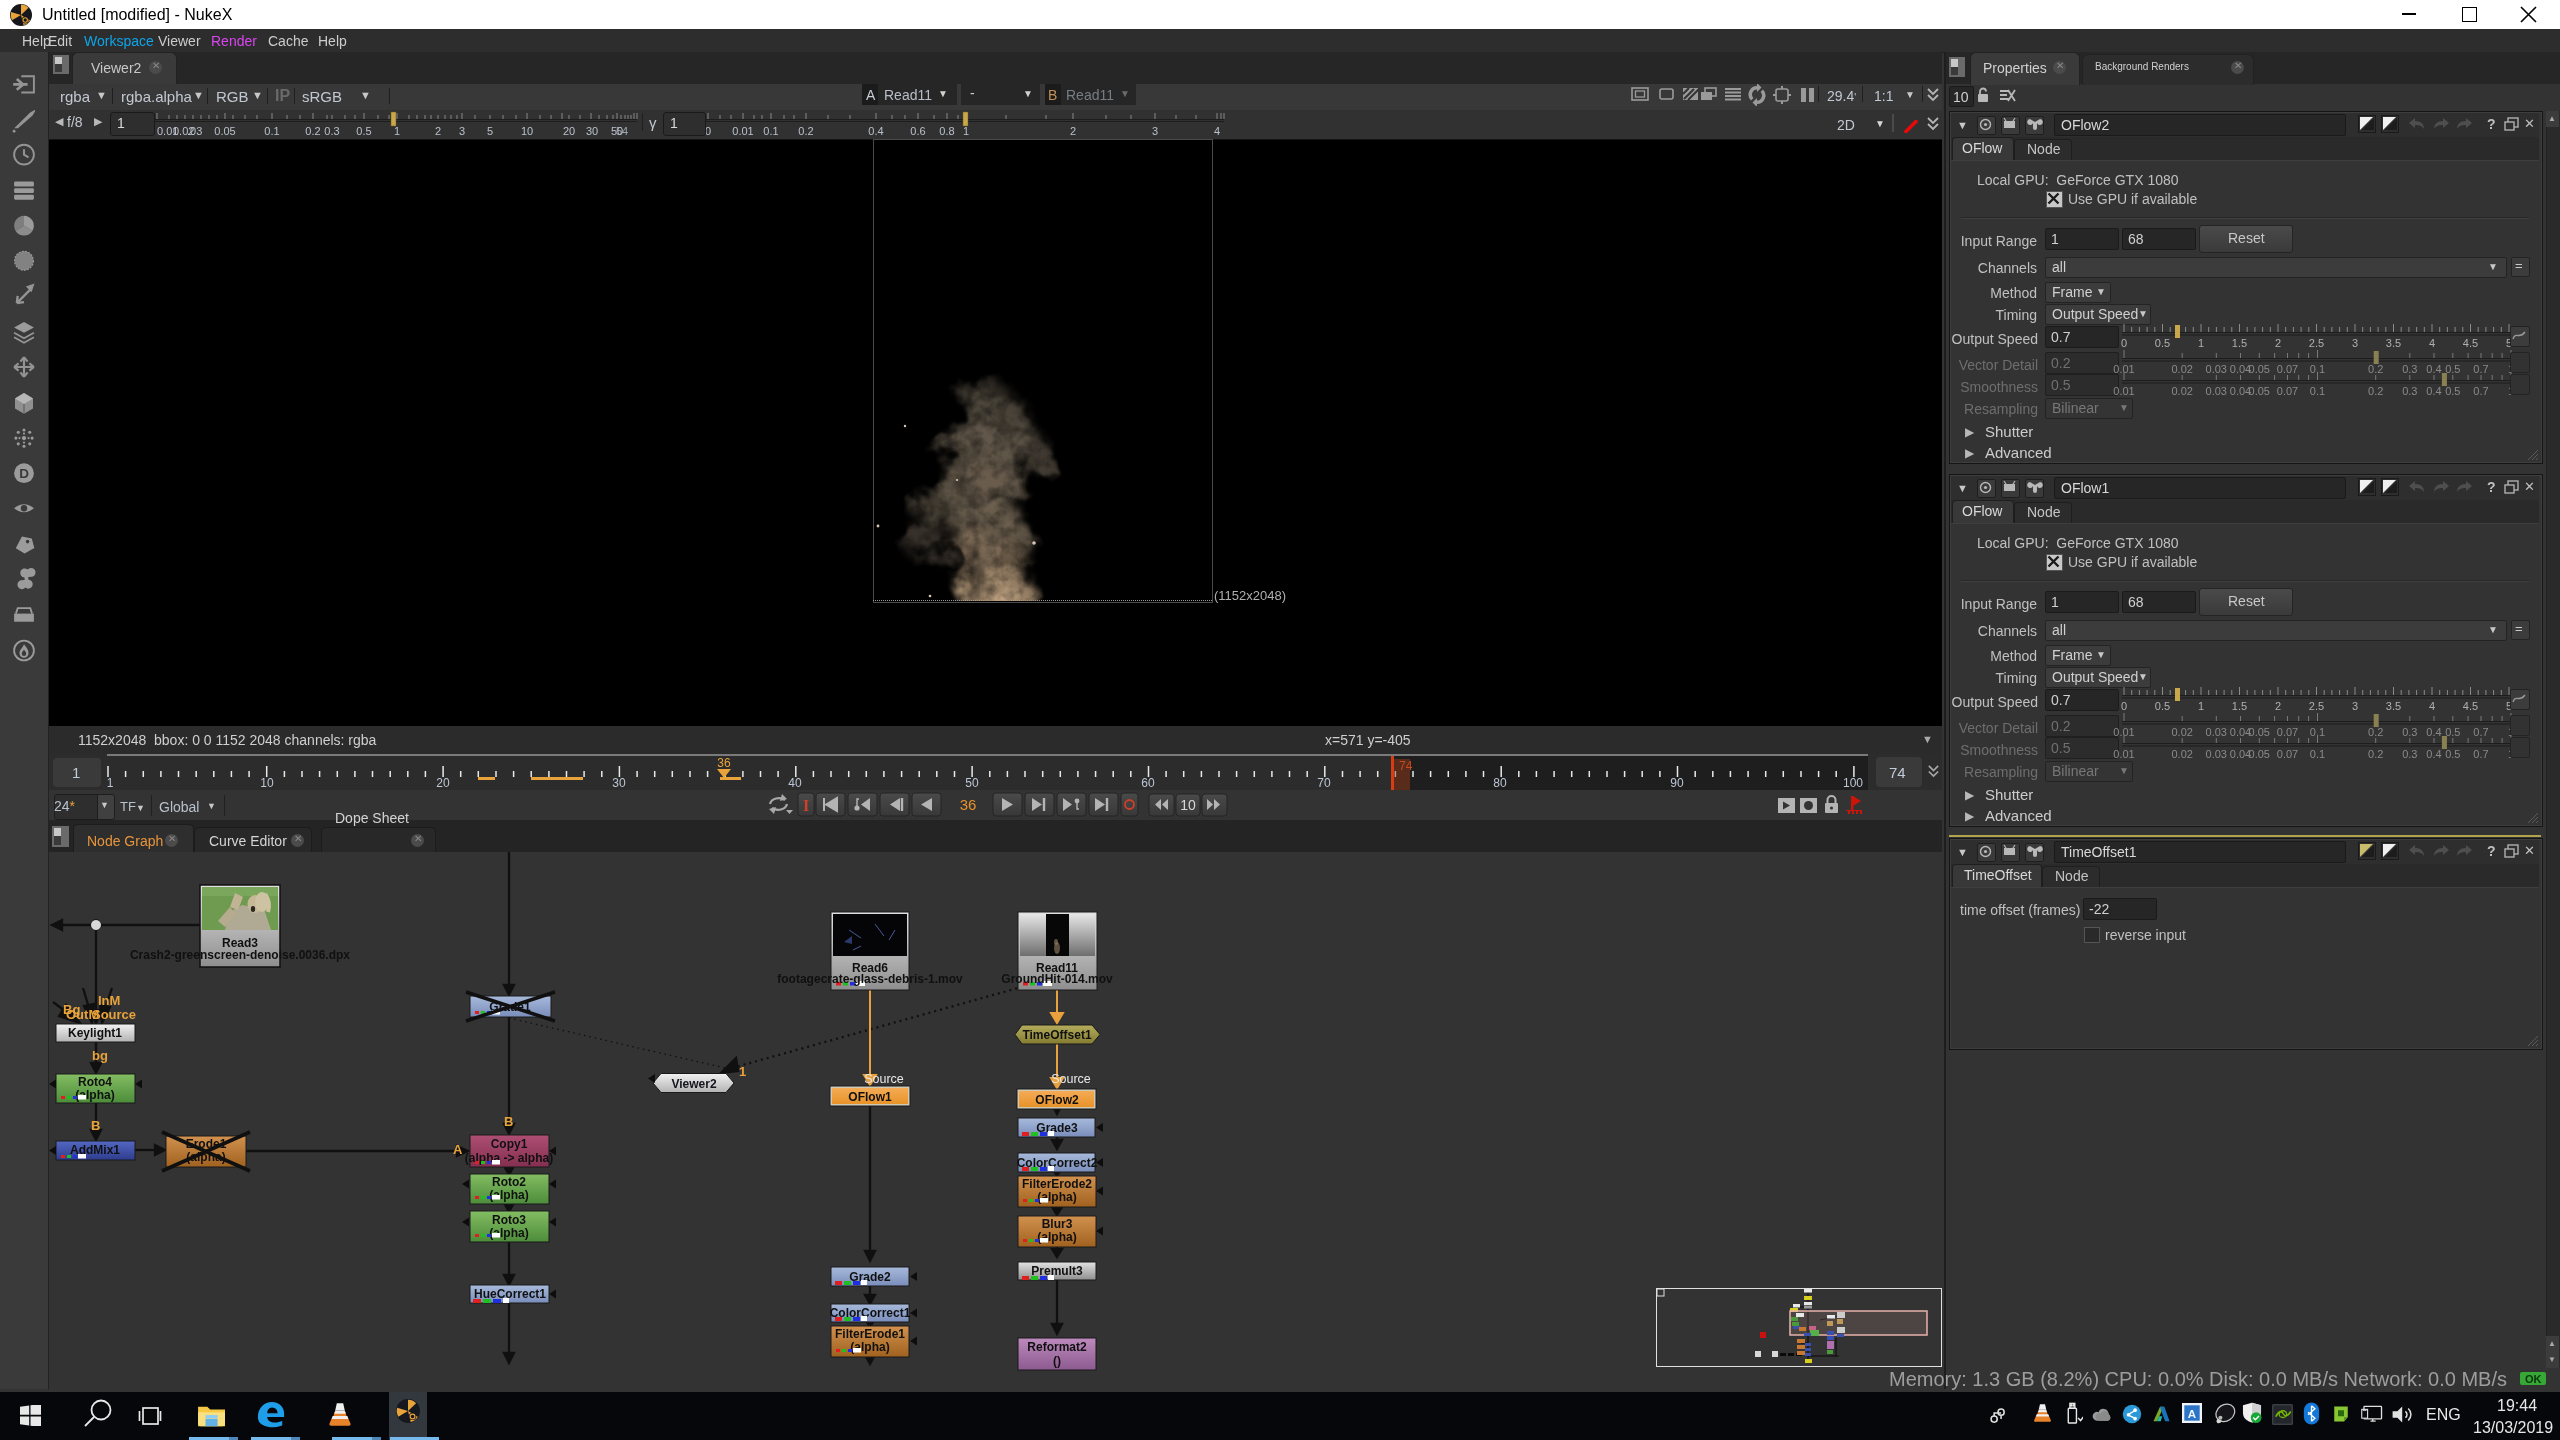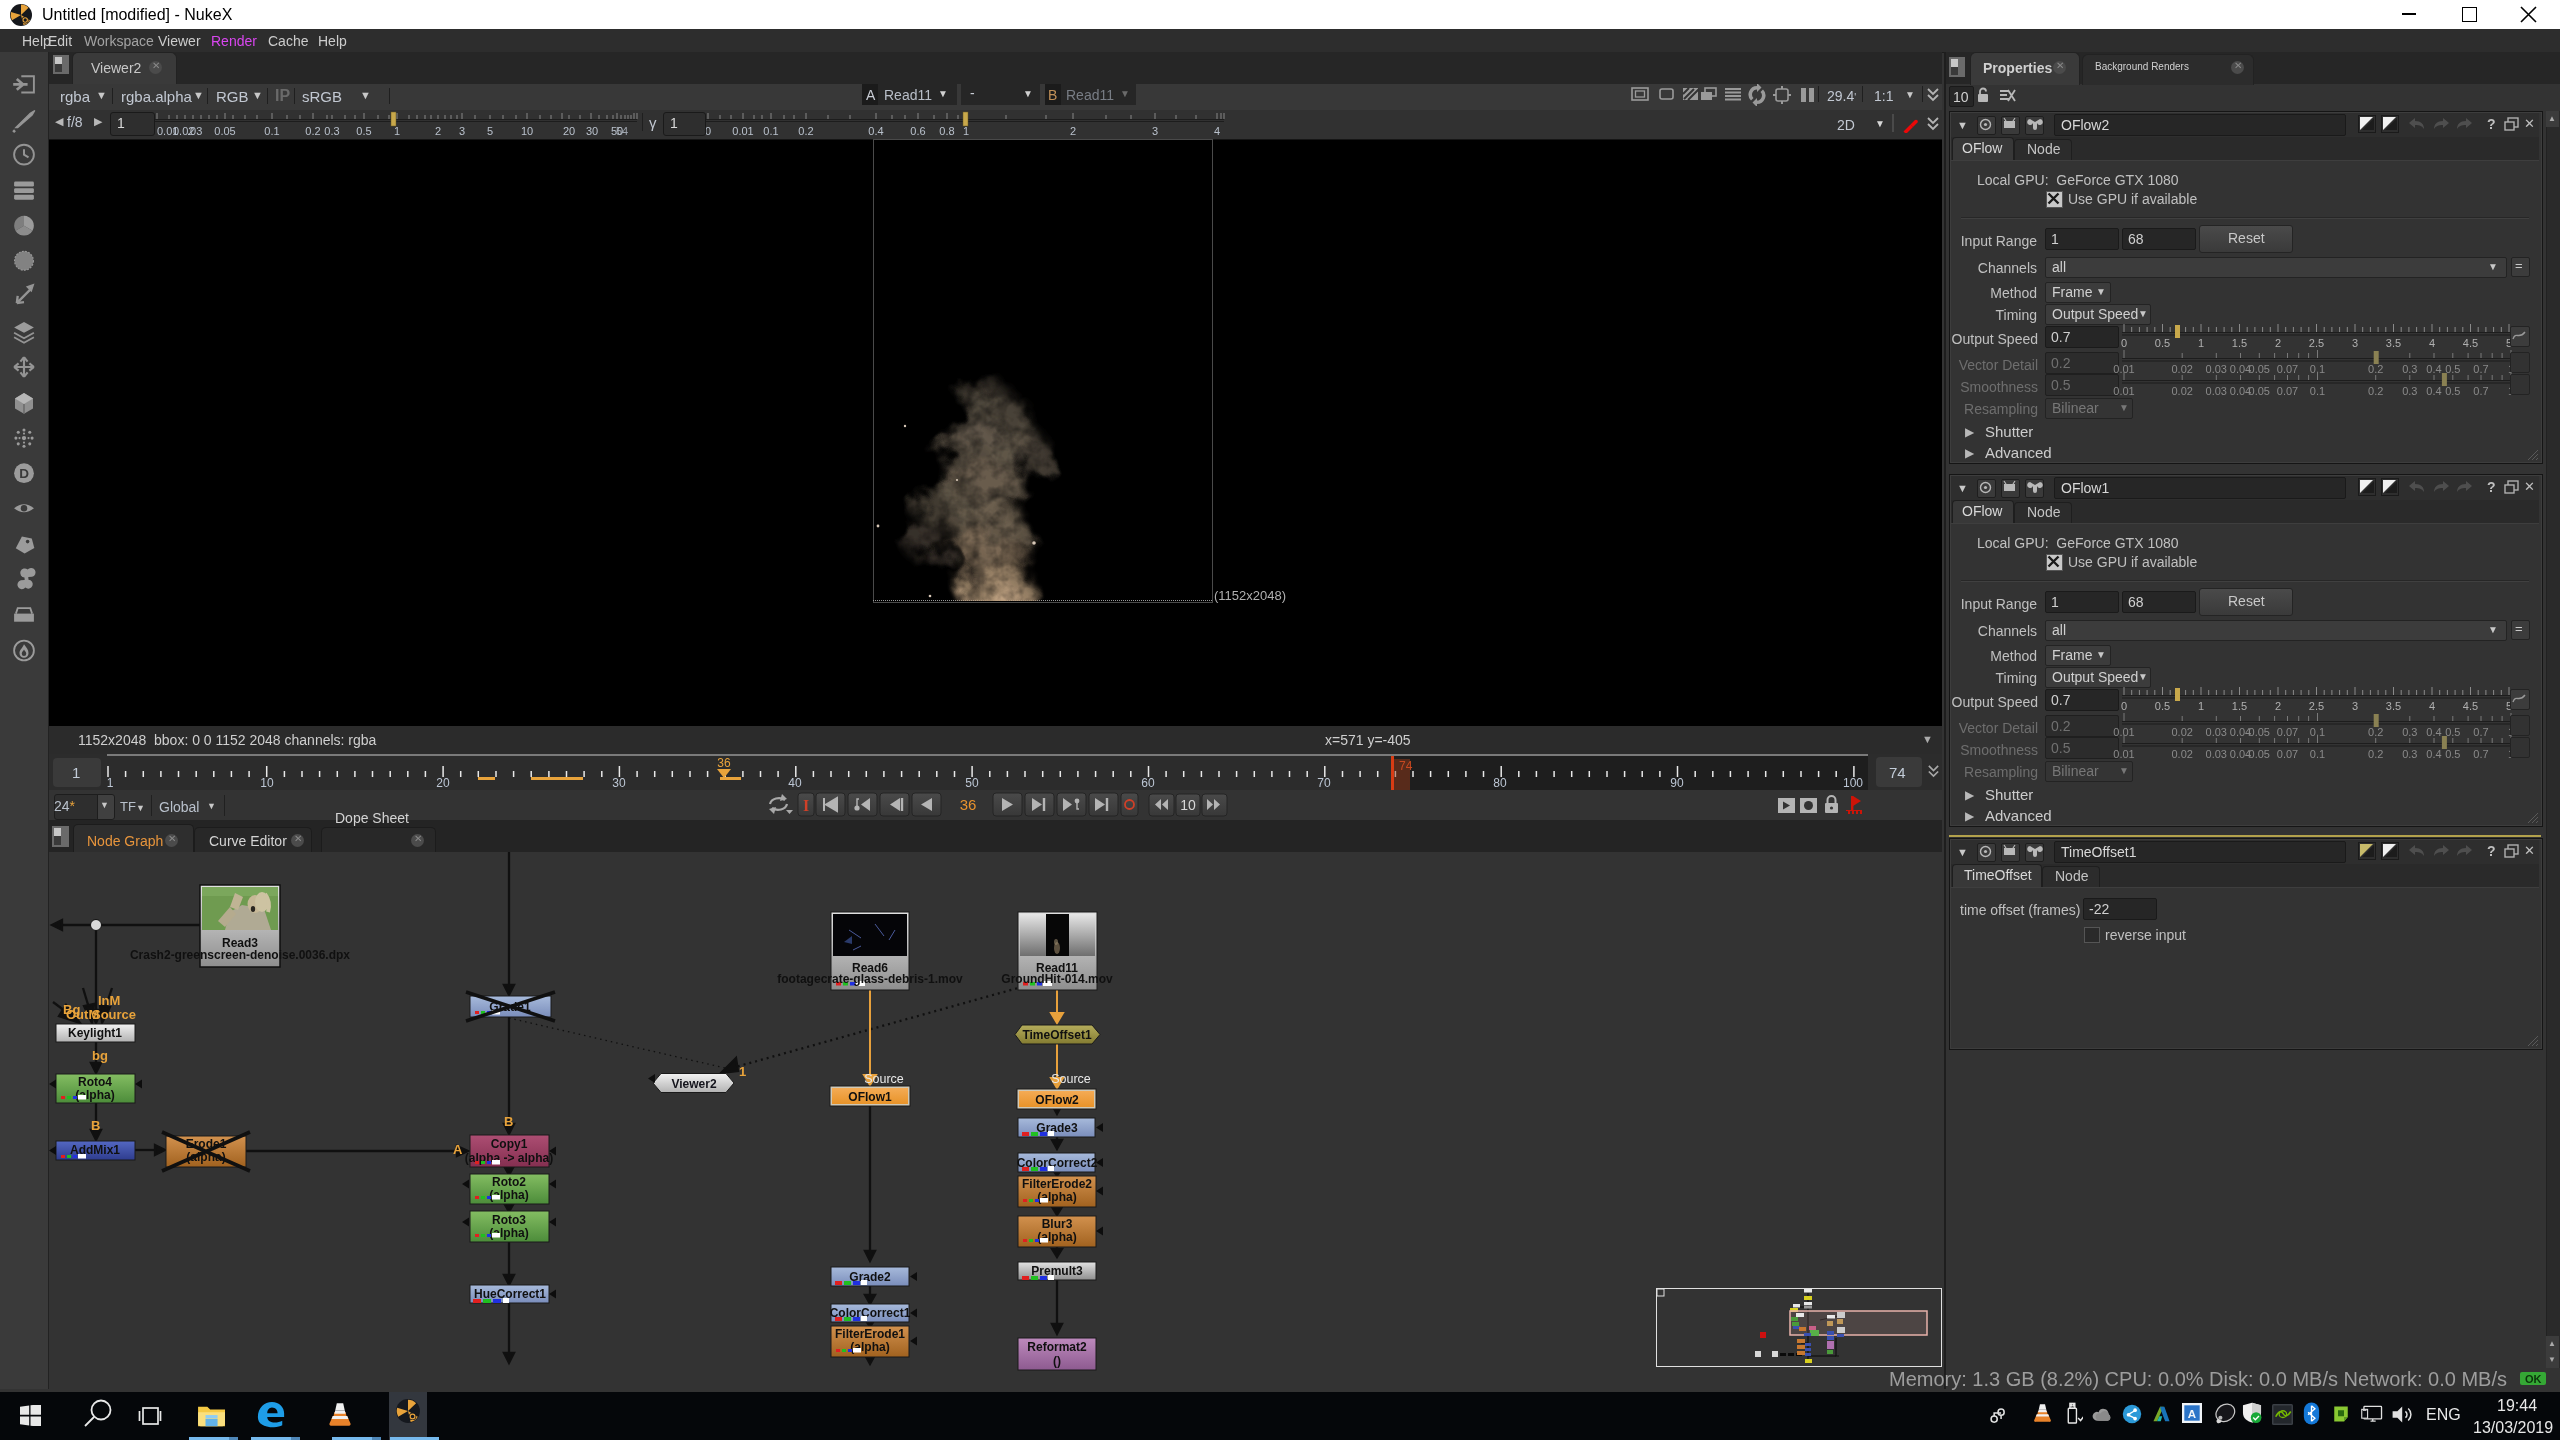--- a/index.html
+++ b/index.html
@@ -24,21 +24,21 @@
 
 <div class="abs" style="left:2402px;top:13px;width:14px;height:2px;background:#000;"></div>
 <div class="abs" style="left:2462px;top:7px;width:13px;height:13px;border:1.5px solid #000;"></div>
 <svg class="abs" style="left:2520px;top:6px;" width="17" height="17" viewBox="0 0 17 17">
       <path d="M1 1 L16 16 M16 1 L1 16" stroke="#000" stroke-width="1.6"></path>
     </svg>
 
 <div class="abs" style="left:0;top:29px;width:2560px;height:23px;background:#2d2d2d;border-bottom:1px solid #1c1c1c;"></div>
 <div class="tx" style="left:22px;top:33px;font-size:14px;color:#cccccc;">Help</div>
 <div class="tx" style="left:48px;top:33px;font-size:14px;color:#cccccc;">Edit</div>
-<div class="tx" style="left:84px;top:33px;font-size:14px;color:#a3a3a3;">Workspace</div>
+<div class="tx" style="left:84px;top:33px;font-size:14px;color:#0ea5e9;">Workspace</div>
 <div class="tx" style="left:158px;top:33px;font-size:14px;color:#cccccc;">Viewer</div>
 <div class="tx" style="left:211px;top:33px;font-size:14px;color:#d946ef;">Render</div>
 <div class="tx" style="left:268px;top:33px;font-size:14px;color:#cccccc;">Cache</div>
 <div class="tx" style="left:318px;top:33px;font-size:14px;color:#cccccc;">Help</div>
 
 <div class="abs" style="left:0;top:52px;width:48px;height:1337px;background:#3a3a3a;border-right:1px solid #222;"></div>
 <svg id="toolicons" class="abs" style="left:0;top:52px;" width="48" height="740" viewBox="0 0 48 740">
 <g fill="none" stroke="#9e9e9e" stroke-width="2.1" opacity="0.9" transform="translate(2.4,0) scale(0.9)">
 
   <g transform="translate(24,36)">
@@ -922,21 +922,21 @@
 </svg>
 
 <div class="abs" style="left:1944px;top:52px;width:616px;height:1337px;background:#333333;border-left:2px solid #1e1e1e;"></div>
 <div id="rightpanel">
 <div class="abs" style="left:1946px;top:52px;width:614px;height:32px;background:#262626;"></div>
 <div class="abs" style="left:1949px;top:57px;width:16px;height:20px;background:#6a6a6a;">
         <div class="abs" style="left:2px;top:2px;width:7px;height:16px;background:#3a3a3a;"></div>
         <div class="abs" style="left:2px;top:2px;width:7px;height:8px;background:#c8c8c8;"></div>
       </div>
 <div class="abs" style="left:1970px;top:52px;width:108px;height:32px;background:#3a3a3a;border:1px solid #222;border-bottom:none;border-radius:6px 6px 0 0;"></div>
-<div class="tx" style="left:1983px;top:60px;font-size:14px;color:#d0d0d0;font-weight:bold;">Properties</div>
+<div class="tx" style="left:1983px;top:60px;font-size:14px;color:#d0d0d0;">Properties</div>
 <div class="abs" style="left:2053px;top:61px;width:13px;height:13px;background:#4b4b4b;border-radius:7px;"></div>
       <div class="tx" style="left:2056px;top:60px;font-size:10px;color:#8a8a8a;">✕</div>
 <div class="abs" style="left:2082px;top:54px;width:170px;height:30px;background:#2c2c2c;border:1px solid #222;border-bottom:none;border-radius:6px 6px 0 0;"></div>
 <div class="tx" style="left:2095px;top:61px;font-size:10px;color:#d0d0d0;">Background Renders</div>
 <div class="abs" style="left:2231px;top:61px;width:13px;height:13px;background:#4b4b4b;border-radius:7px;"></div>
       <div class="tx" style="left:2234px;top:60px;font-size:10px;color:#8a8a8a;">✕</div>
 <div class="abs" style="left:1949px;top:86px;width:23px;height:19px;background:#262626;border:1px solid #1a1a1a;border-radius:2px;"></div>
 <div class="tx" style="left:1953px;top:89px;font-size:14px;color:#d0d0d0;">10</div>
 <svg class="abs" style="left:1977px;top:87px;" width="40" height="17" viewBox="0 0 40 17">
         <g fill="#b8b8b8">

